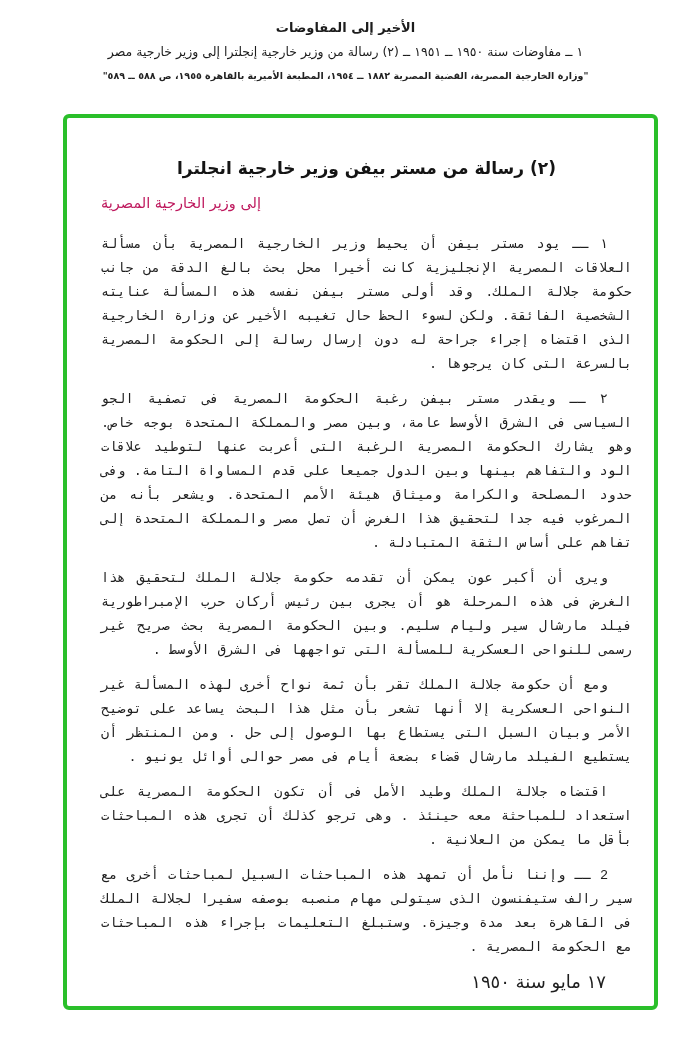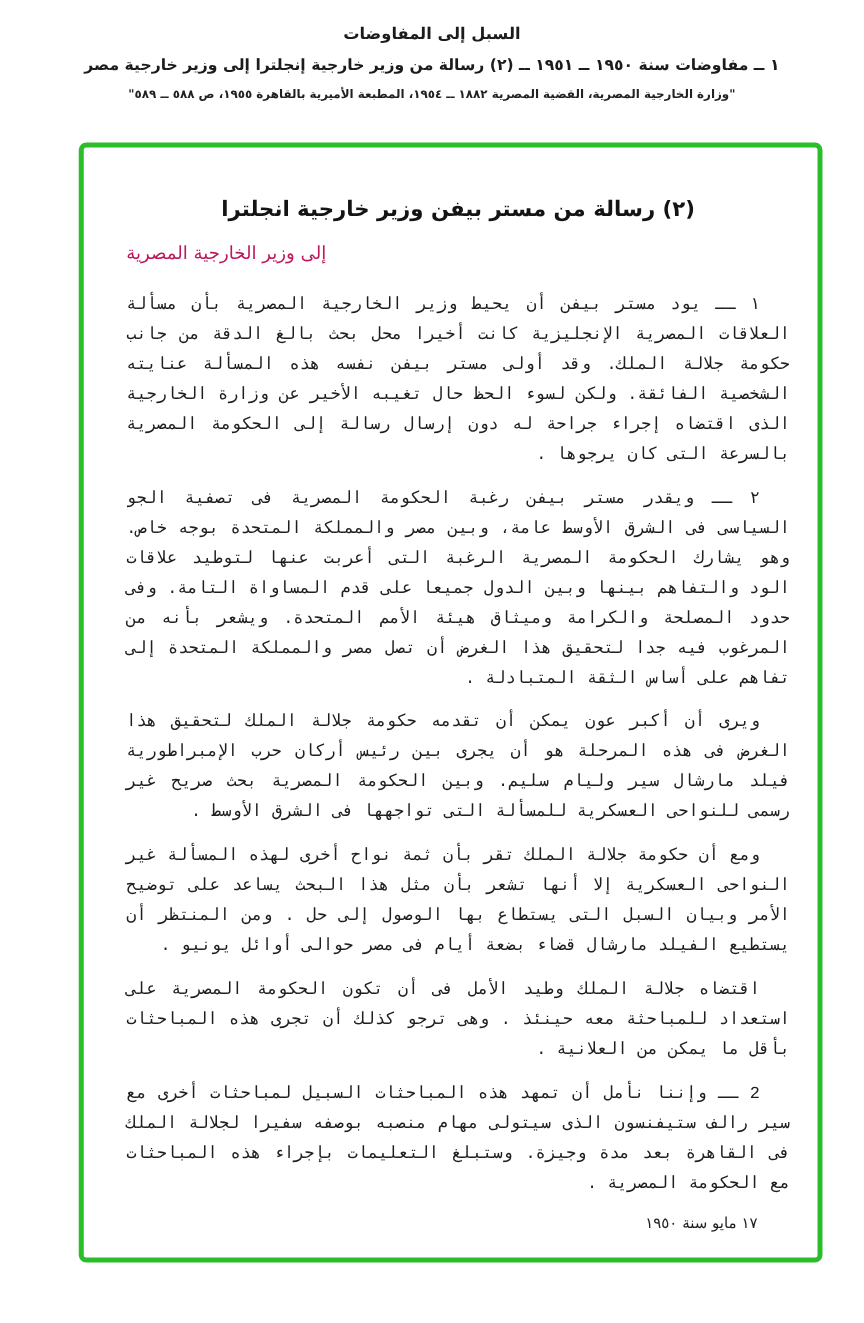--- a/index.html
+++ b/index.html
@@ -26,21 +26,21 @@
     text-align: center;
     padding-top: 20px;
   }
   .header-title {
     font-size: 13px;
     font-weight: 700;
     margin-bottom: 9px;
   }
   .header-subtitle {
     font-size: 12.5px;
-    font-weight: 700;
+    font-weight: 400;
     margin-bottom: 11px;
     padding: 0 14px;
   }
   .header-source {
     font-size: 9.5px;
     font-weight: 700;
     color: #222222;
   }
   .doc-frame {
     position: absolute;
@@ -76,33 +76,33 @@
   .doc-body p {
     margin: 0 0 11px 0;
     font-size: 13.5px;
     line-height: 1.78;
     text-align: justify;
     text-indent: 24px;
     color: #1e1e1e;
   }
   .doc-date {
     margin-top: 6px;
-    font-size: 12px;
+    font-size: 18px;
     text-align: right;
     padding-right: 26px;
     color: #1e1e1e;
   }
 </style>
 </head>
 <body>
 
 <div class="page">
 
   <div class="page-header">
-    <div class="header-title">السبل إلى المفاوضات</div>
+    <div class="header-title">الأخير إلى المفاوضات</div>
     <div class="header-subtitle">١ ــ مفاوضات سنة ١٩٥٠ ــ ١٩٥١ ــ (٢) رسالة من وزير خارجية إنجلترا إلى وزير خارجية مصر</div>
     <div class="header-source">"وزارة الخارجية المصرية، القضية المصرية ١٨٨٢ ــ ١٩٥٤، المطبعة الأميرية بالقاهرة ١٩٥٥، ص ٥٨٨ ــ ٥٨٩"</div>
   </div>
 
   <div class="doc-frame" style="border-color: rgb(42, 191, 42);">
     <div class="doc-title">(٢) رسالة من مستر بيفن وزير خارجية انجلترا</div>
     <div class="doc-subtitle">إلى وزير الخارجية المصرية</div>
 
     <div class="doc-body">
       <p>١ ــ يود مستر بيفن أن يحيط وزير الخارجية المصرية بأن مسألة العلاقات المصرية الإنجليزية كانت أخيرا محل بحث بالغ الدقة من جانب حكومة جلالة الملك. وقد أولى مستر بيفن نفسه هذه المسألة عنايته الشخصية الفائقة. ولكن لسوء الحظ حال تغيبه الأخير عن وزارة الخارجية الذى اقتضاه إجراء جراحة له دون إرسال رسالة إلى الحكومة المصرية بالسرعة التى كان يرجوها .</p>

